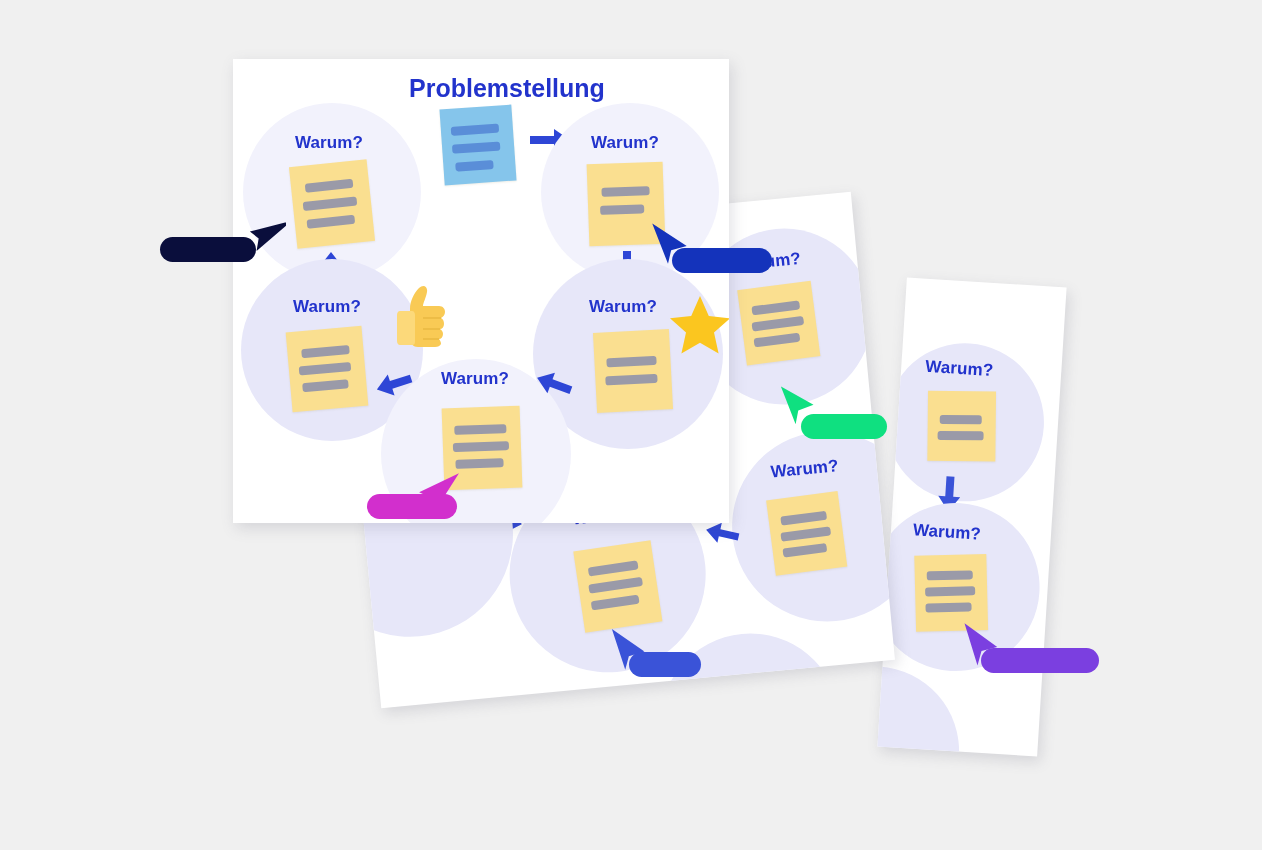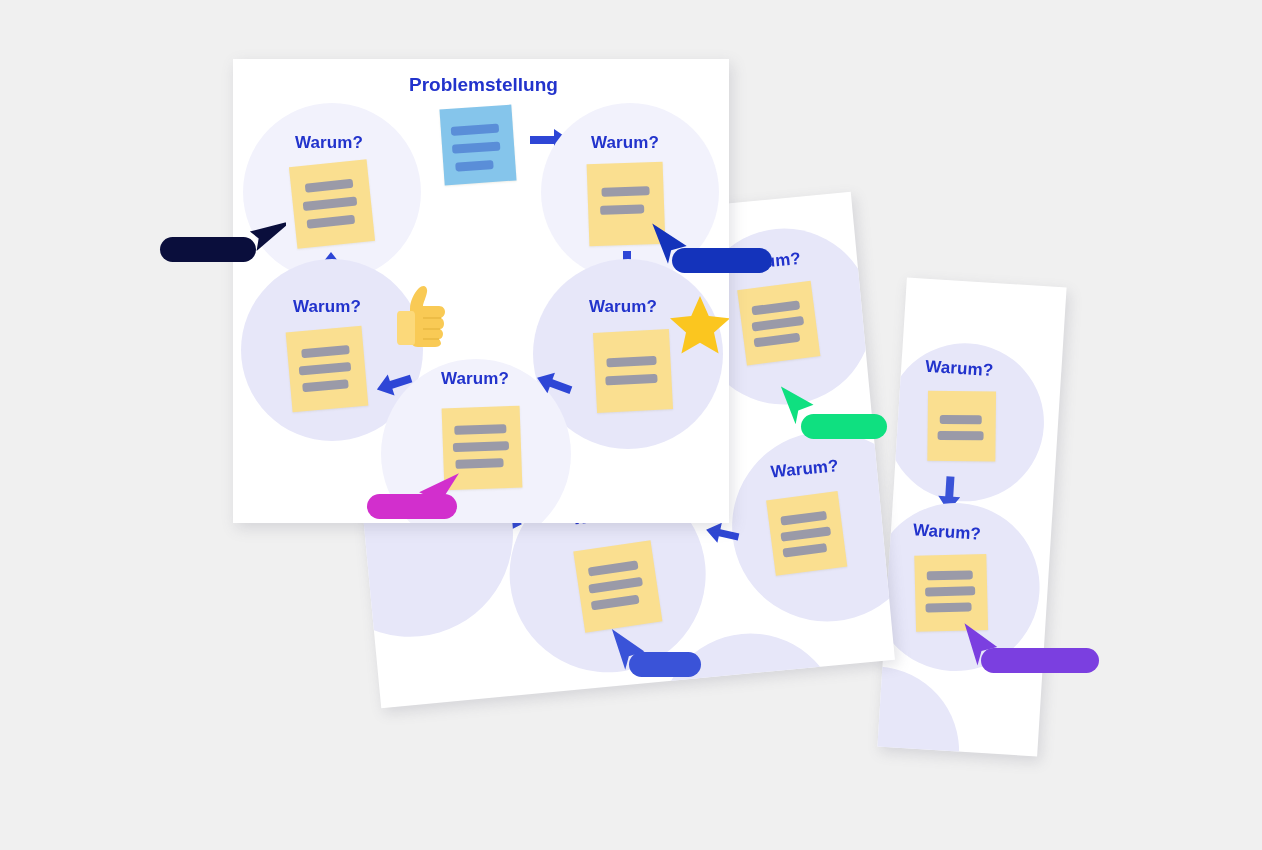--- a/index.html
+++ b/index.html
@@ -52,21 +52,21 @@
     height:9px;
     border-radius:3px;
     background:#9a9aa8;
   }
   .note.blue .line { background:#5a8ed8; }
 
   .title {
     position:absolute;
     color:#2233cc;
     font-weight:bold;
-    font-size:19px;
+    font-size:25px;
     white-space:nowrap;
   }
 
   
   .flow-arrow { position:absolute; }
   .flow-arrow svg { display:block; overflow:visible; }
 
   
   .emoji { position:absolute; }
   .emoji svg { display:block; }

